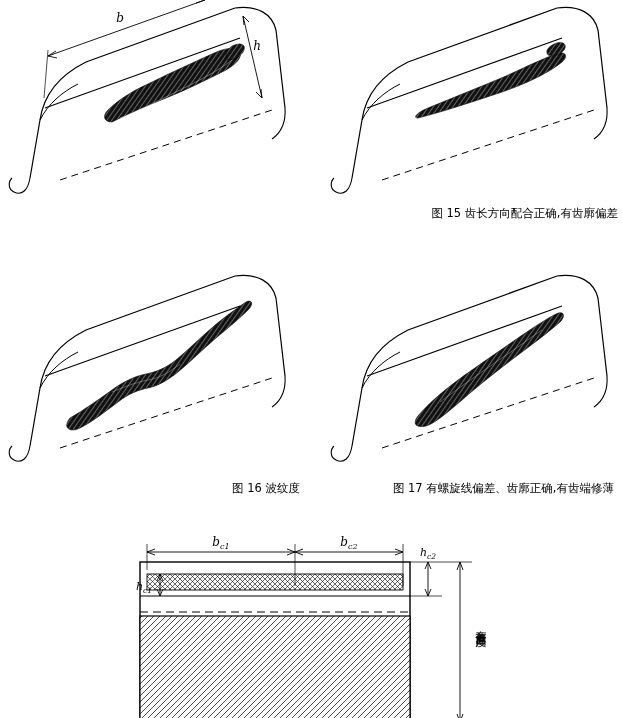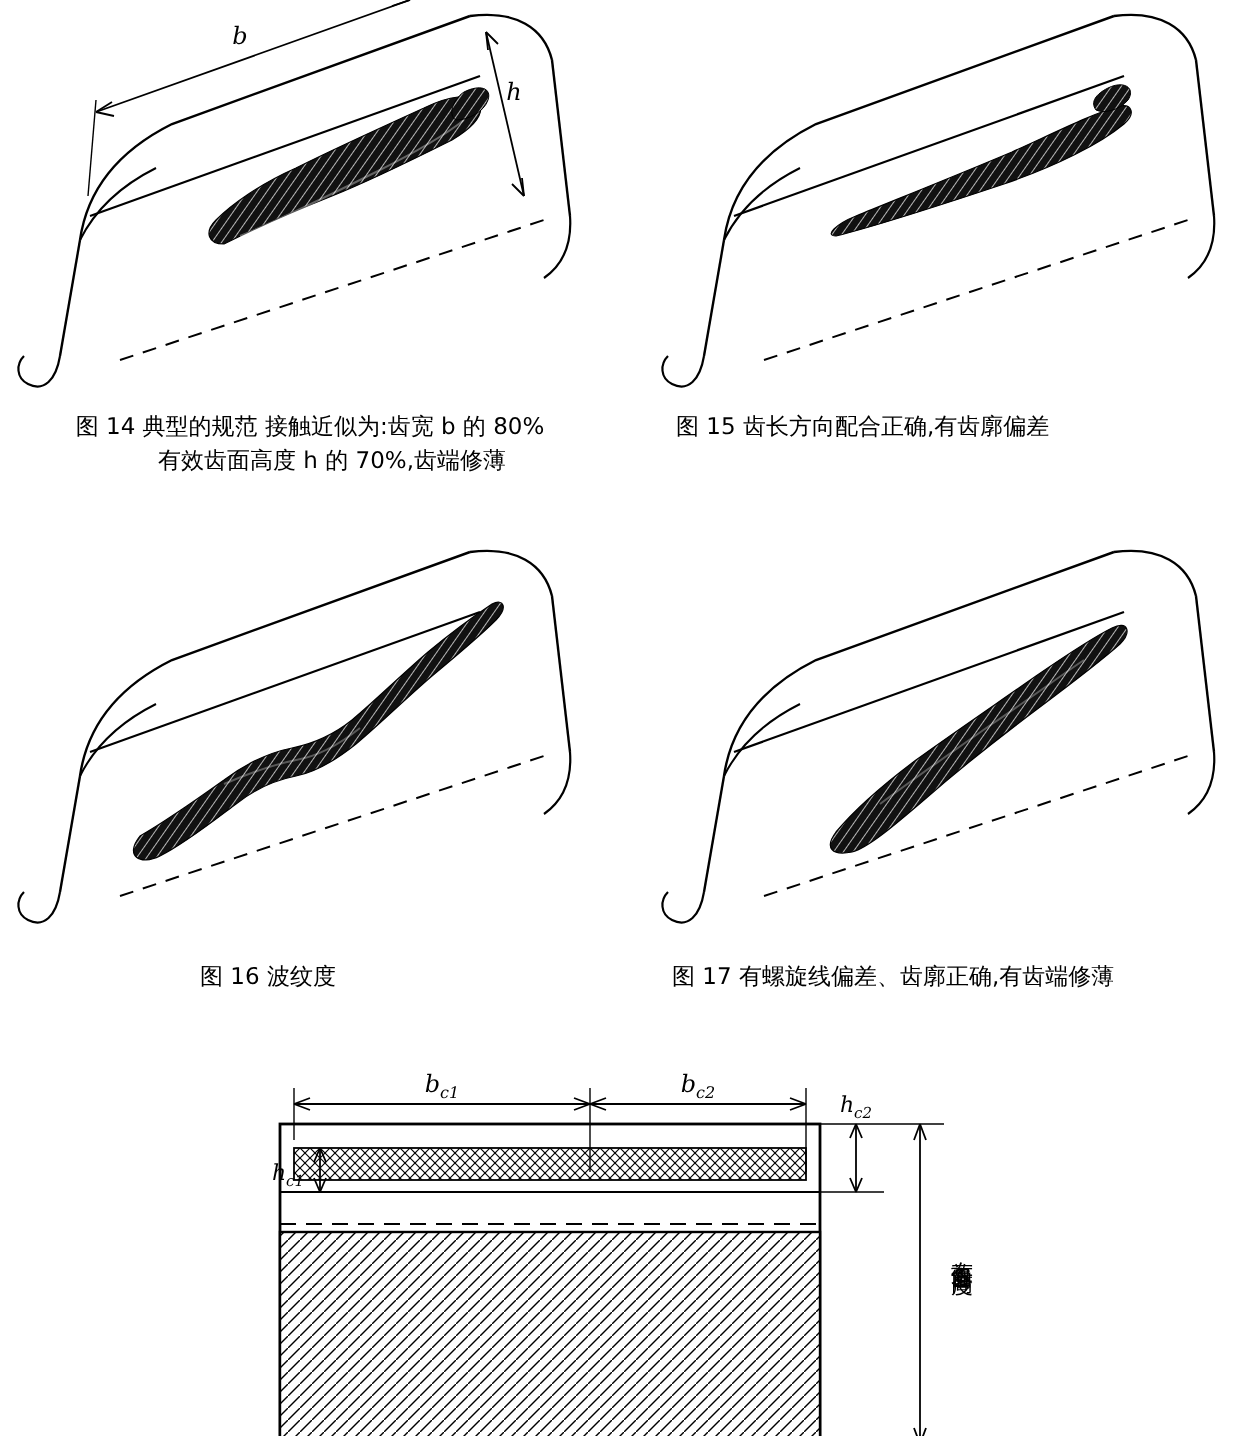--- a/index.html
+++ b/index.html
@@ -24,20 +24,21 @@
   .fig {
     position: absolute;
   }
   .caption {
     position: absolute;
     font-size: 11.5px;
     line-height: 17px;
     color: #000;
     white-space: nowrap;
     letter-spacing: 0px;
+    text-align: right;
   }
   .caption.center {
     text-align: center;
   }
   .cap-line2 {
     display: block;
   }
   svg {
     display: block;
     overflow: visible;
@@ -108,24 +109,20 @@
 
       <g stroke="#000" stroke-width="0.9" fill="none">
         <path d="M243,16 L262,98"></path>
         <path d="M243,16 l1,9 m-1,-9 l6,6"></path>
         <path d="M262,98 l-1,-9 m1,9 l-6,-6"></path>
       </g>
       <text class="ital" x="257" y="50" font-size="12" fill="#000" text-anchor="middle">h</text>
     </svg>
   </div>
 
-  <div class="caption center" style="left:10px; top:205px; width:290px;">
-    <span>图 14   典型的规范   接触近似为:齿宽 b 的 80%</span>
-    <span class="cap-line2" style="padding-left:22px;">有效齿面高度 h 的 70%,齿端修薄</span>
-  </div>
 
   <div class="fig" style="left:322px; top:0px; width:300px; height:200px;">
     <svg width="300" height="200" viewBox="0 0 300 200">
       <defs>
         <pattern id="hatch15" width="4" height="4" patternUnits="userSpaceOnUse" patternTransform="rotate(35)">
           <rect width="4" height="4" fill="#111"></rect>
           <line x1="0" y1="0" x2="0" y2="4" stroke="#fff" stroke-width="0.7"></line>
         </pattern>
       </defs>
       <path d="M40,120 C44,92 62,74 86,62 L235,8" fill="none" stroke="#000" stroke-width="1.2"></path>

